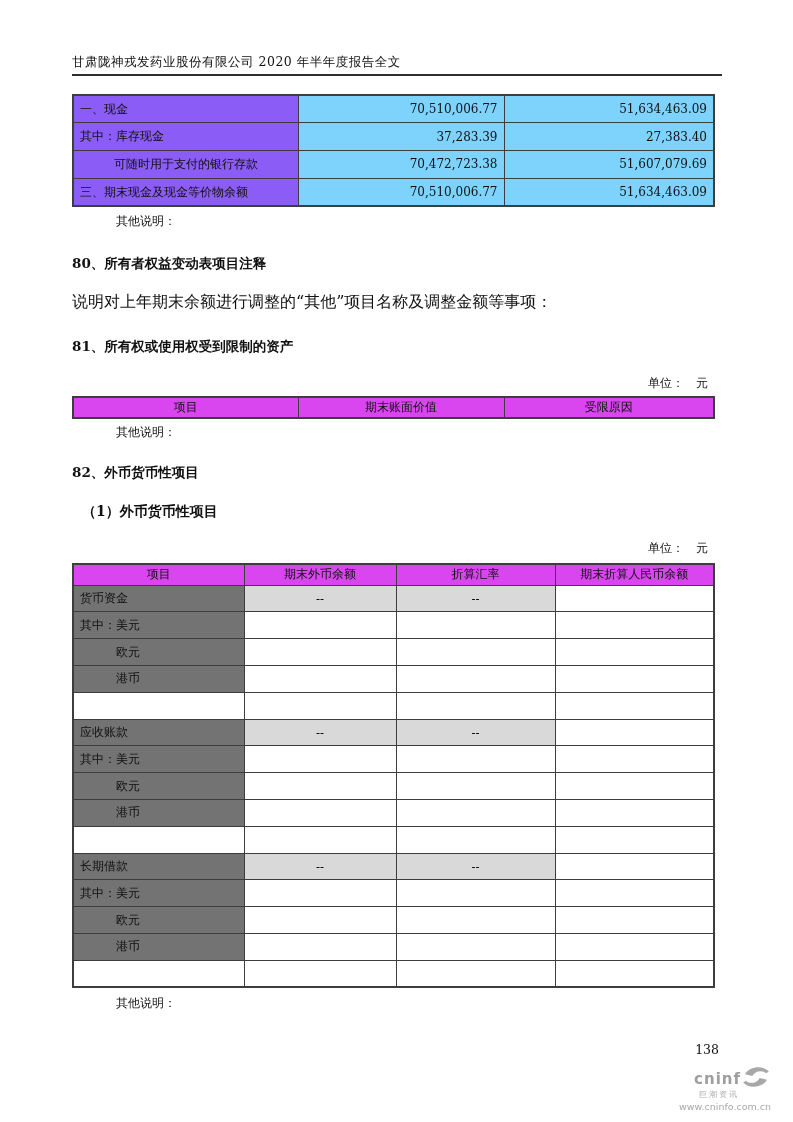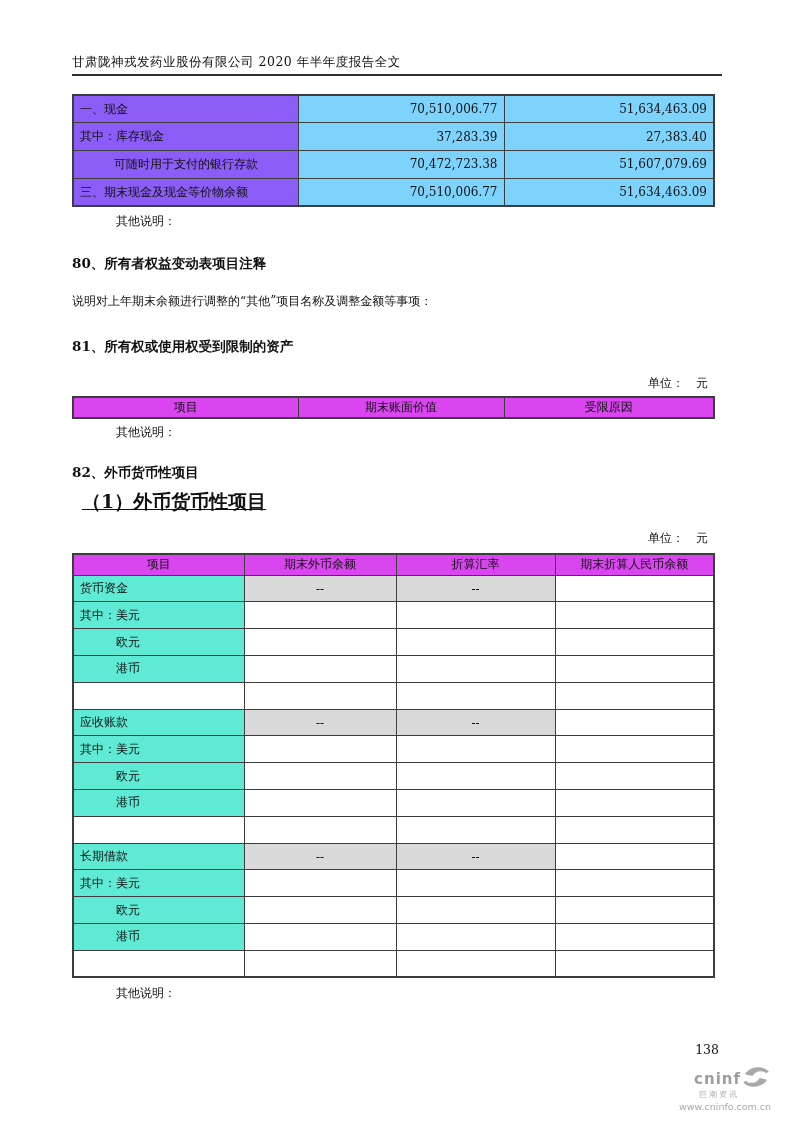--- a/index.html
+++ b/index.html
@@ -12,42 +12,42 @@
 
   
   .doc-header {
     box-sizing:border-box; width:650px; padding-top:54px; padding-bottom:5px;
     padding-right:14px; text-align:left; font-size:12.5px; line-height:15px;
     border-bottom:2px solid #2e2e2e; letter-spacing:0.5px;
   }
 
   
   .note { margin-top:7px; font-size:12px; line-height:15px;margin-left:44px; }
-  .desc { margin-top:22px; font-size:12px; line-height:15px; }
+  .desc { margin-top:22px; font-size:16px; line-height:15px; }
   .sec-heading { margin-top:26px; font-size:13.5px; font-weight:bold; line-height:17px; }
-  .sub-heading { margin-top:12px; padding-left:10px; font-size:19px; font-weight:bold; line-height:17px;text-decoration:underline; }
+  .sub-heading { margin-top:22px; padding-left:10px; font-size:14px; font-weight:bold; line-height:17px; }
   .unit-line { margin-top:21px; text-align:right; padding-right:14px; font-size:12px; line-height:15px; }
   .unit-line .unit-value { margin-left:12px; }
 
   
   table { border-collapse:collapse; table-layout:fixed; font-size:12px; border:2px solid #3d3d3d; }
   td, th { border:1px solid #3d3d3d; padding:0 6px; box-sizing:border-box; overflow:hidden; white-space:nowrap; }
   th { background:#d946ef; font-weight:normal; text-align:center; height:21px; }
 
   .cash-table { margin-top:18px; width:641px; }
   .cash-table td { height:27.8px; }
   .cash-table td.c1 { background:#8b5cf6; text-align:left; }
   .cash-table td.c2, .cash-table td.c3 { text-align:right; background:#7dd3fc; }
   .cash-table tr.kind-indent td.c1 { padding-left:40px; }
 
   .restricted-table { margin-top:5px; width:641px; }
 
   .fx-table { margin-top:7px; width:641px; }
   .fx-table td { height:26.8px; background:#fff; }
-  .fx-table td.c1 { background:#5eead4; text-align:left; }
+  .fx-table td.c1 { background:#737373; text-align:left; }
   .fx-table tr.kind-group td.c2, .fx-table tr.kind-group td.c3 { background:#d9d9d9; text-align:center; }
   .fx-table tr.kind-indent td.c1 { padding-left:42px; }
   .fx-table tr.kind-empty td.c1 { background:#fff; }
 
   .h80 { margin-top:26px; }
   .h81 { margin-top:29px; }
   .h82 { margin-top:24px; }
   .note-81 { margin-top:6px; }
   .note-82 { margin-top:8px; }
 

